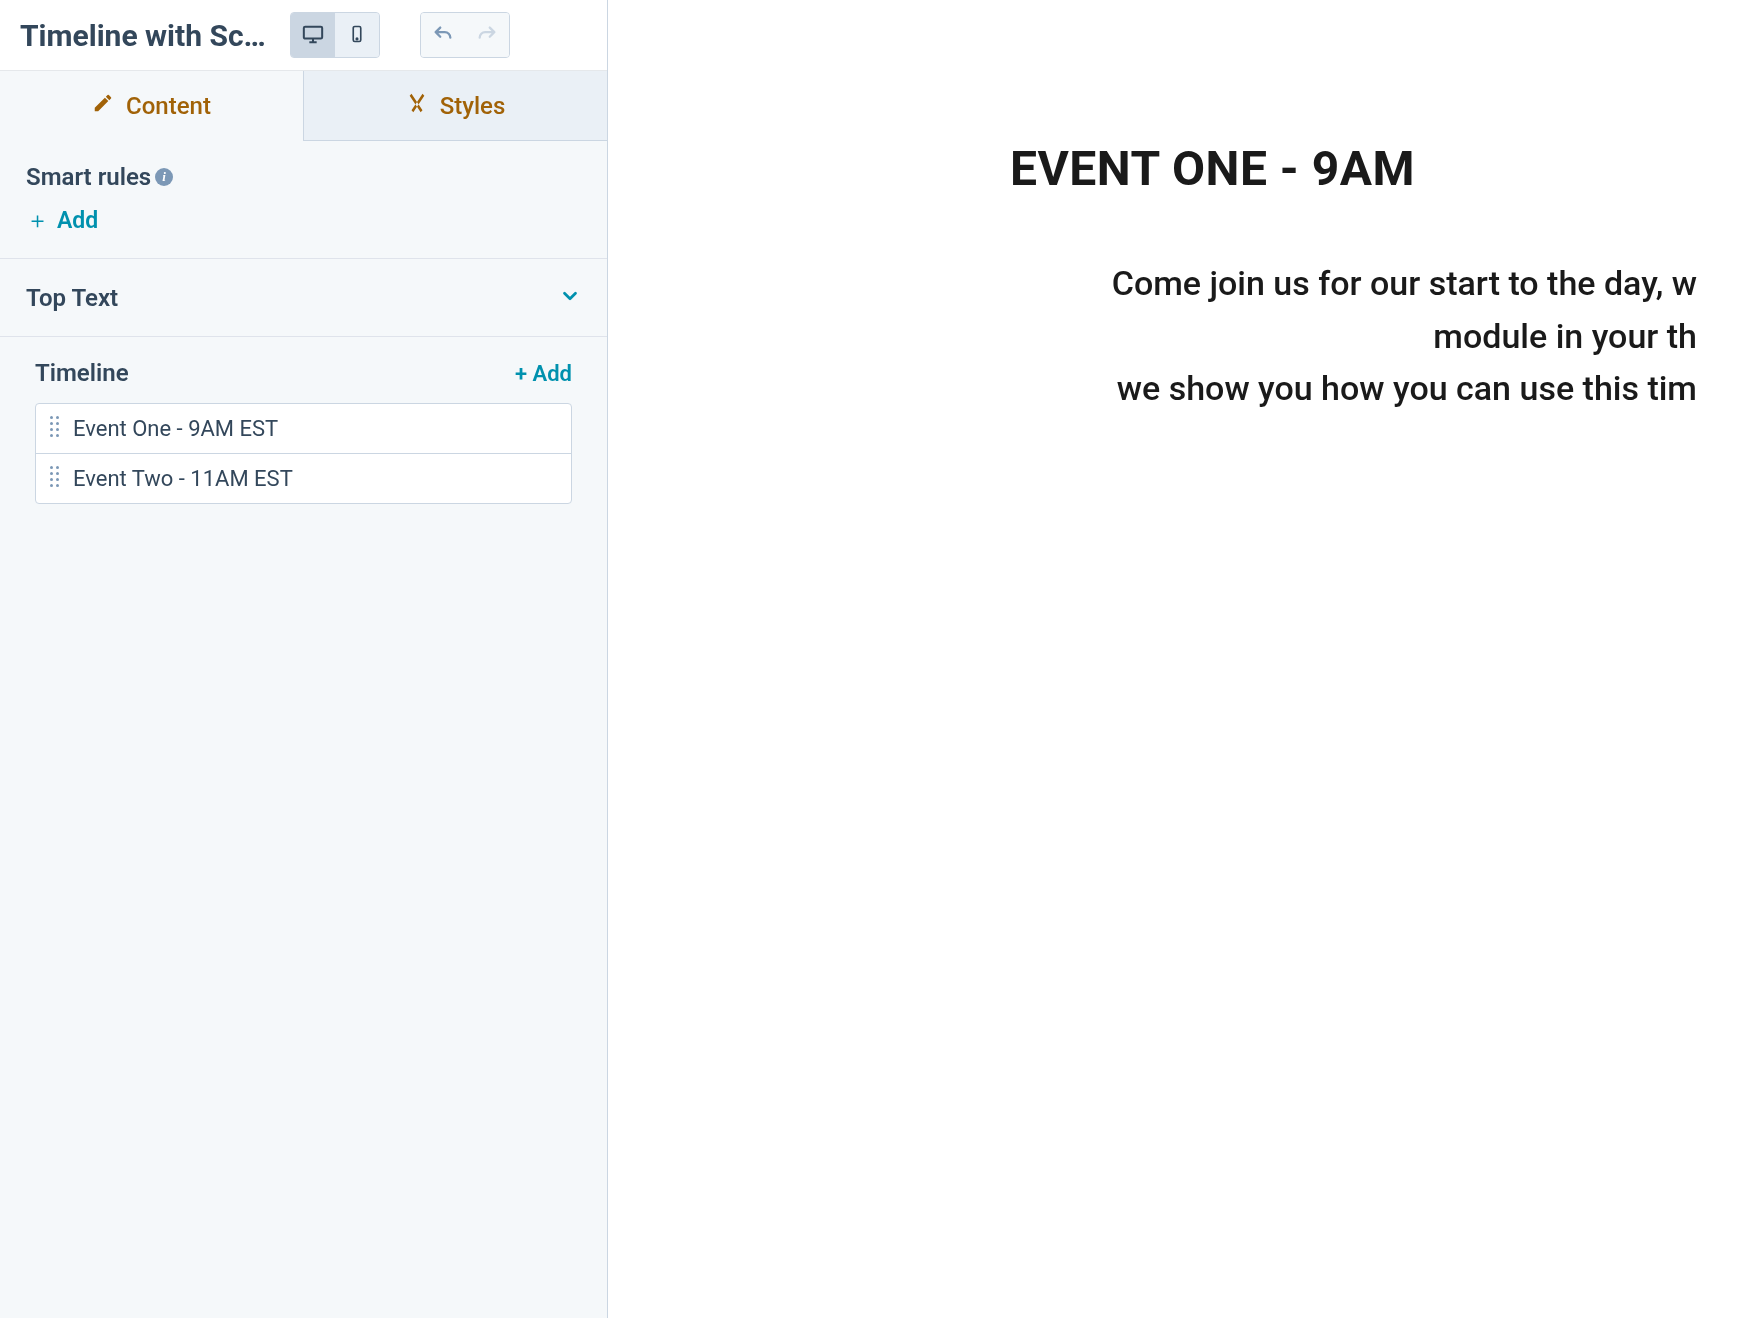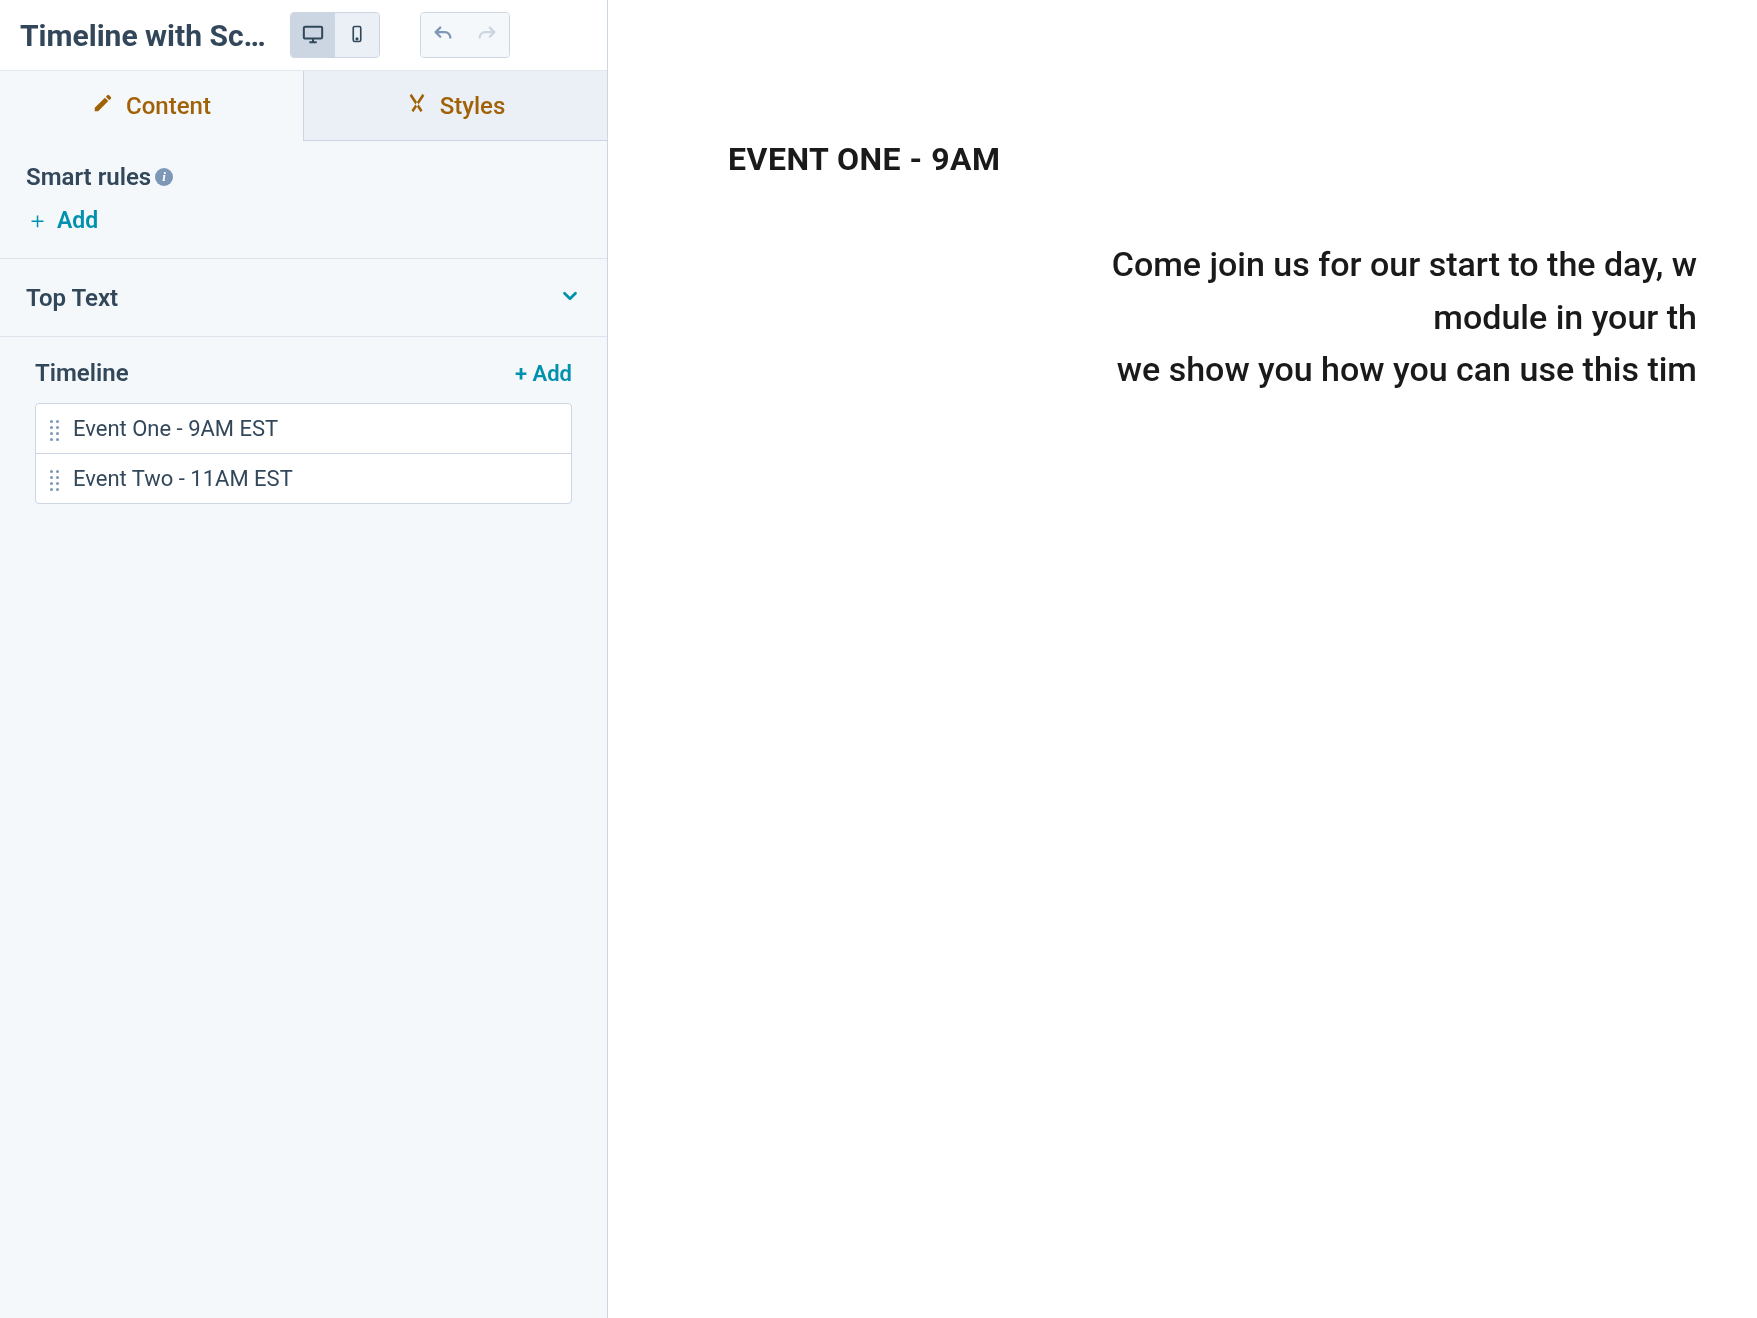--- a/index.html
+++ b/index.html
@@ -183,21 +183,21 @@
       font-weight: 600;
       cursor: pointer;
     }
     .timeline-list {
       border: 1px solid #cbd6e2;
       border-radius: 4px;
       background: #fff;
     }
     .timeline-item {
       display: flex;
-      align-items: flex-end;
+      align-items: flex-start;
       gap: 14px;
       padding: 12px 14px;
       border-bottom: 1px solid #cbd6e2;
       cursor: pointer;
     }
     .timeline-item:last-child {
       border-bottom: none;
     }
     .drag-handle {
       color: #7c98b6;
@@ -221,23 +221,24 @@
       font-size: 22px;
       color: #33475b;
     }
     .preview {
       flex: 1;
       background: #fff;
       padding: 140px 60px 0 120px;
       overflow: hidden;
     }
     .preview-title {
-      font-size: 32px;
+      font-size: 48px;
       font-weight: 700;
       color: #1a1a1a;
+      text-align: center;
       letter-spacing: 0.5px;
       margin-bottom: 60px;
       white-space: nowrap;
     }
     .preview-desc {
       font-size: 34px;
       font-weight: 500;
       color: #1a1a1a;
       text-align: right;
       line-height: 1.55;

